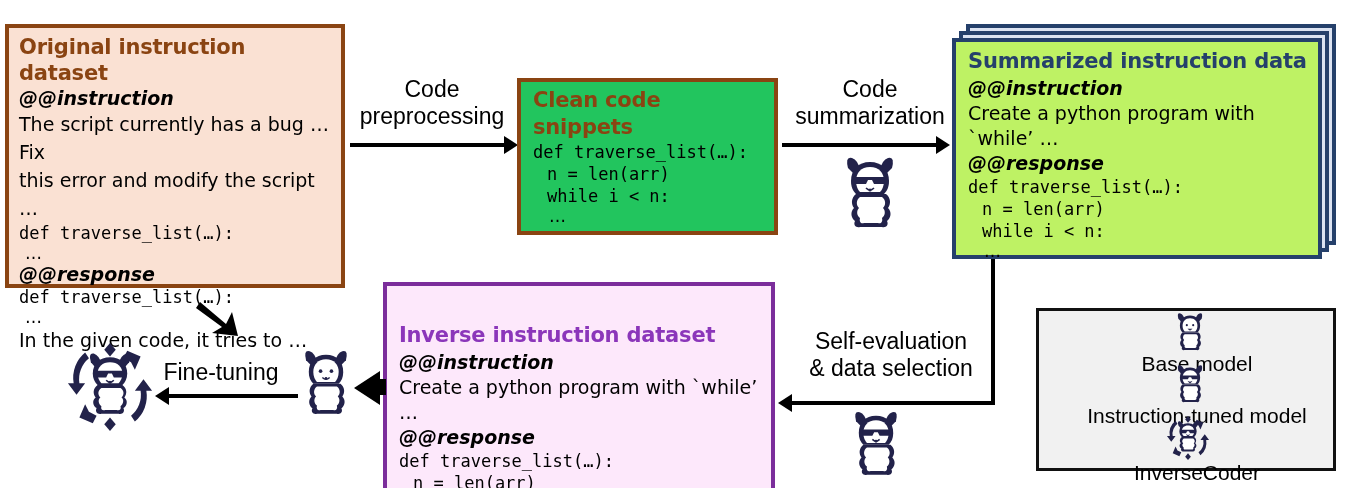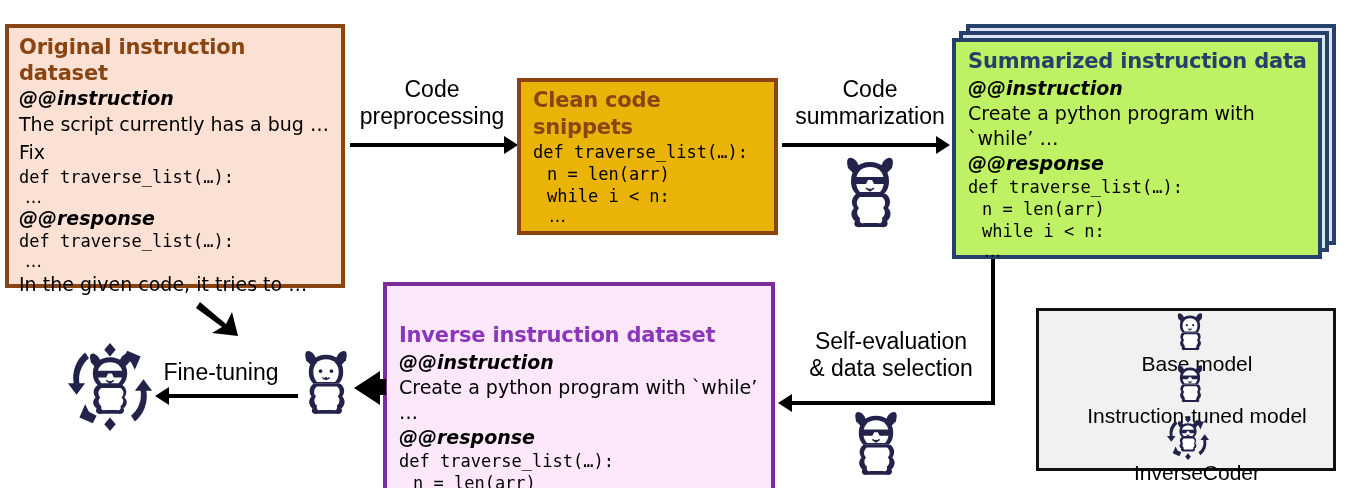--- a/index.html
+++ b/index.html
@@ -16,21 +16,21 @@
   .card .code{font-family:"DejaVu Sans Mono","Liberation Mono",monospace;white-space:pre;}
 
   #orig-card{left:5px;top:8px;width:340px;height:264px;
              background:#fae1d3;border:4px solid #8a4412;padding:6px 10px 0 10px;}
   #orig-card .title{color:#8a4412;font-size:21px;line-height:26px;font-family:"DejaVu Sans",sans-serif;}
   #orig-card .tag{font-size:19px;line-height:24px;}
   #orig-card .prose{font-size:19px;line-height:28px;}
   #orig-card .code{font-size:17px;line-height:22px;}
 
   #clean-card{left:517px;top:62px;width:261px;height:157px;
-              background:#eab308;border:4px solid #8a4412;padding:5px 10px 0 12px;}
+              background:#22c55e;border:4px solid #8a4412;padding:5px 10px 0 12px;}
   #clean-card .title{color:#8a4412;font-size:21px;line-height:27px;font-family:"DejaVu Sans",sans-serif;}
   #clean-card .code{font-size:17px;line-height:22px;}
 
   
   .stack-back{background:#dce3f2;border:4px solid #25406b;}
   #sum-back2{left:966px;top:8px;width:370px;height:221px;}
   #sum-back1{left:959px;top:15px;width:370px;height:221px;}
   #sum-card{left:952px;top:22px;width:370px;height:221px;
             background:#bef264;border:4px solid #25406b;padding:4px 10px 0 12px;}
   #sum-card .title{color:#25406b;font-size:21px;line-height:30px;font-family:"DejaVu Sans",sans-serif;}
@@ -70,20 +70,21 @@
 </style>
 </head>
 <body>
 
 <div class="canvas">
 
   <div class="card" id="orig-card">
     <div class="title">Original instruction dataset</div>
     <div class="tag">@@instruction</div>
     <div class="prose">The script currently has a bug … Fix</div>
+    <div class="prose">this error and modify the script …</div>
     <div class="code">def traverse_list(…):</div>
     <div class="dots">…</div>
     <div class="tag">@@response</div>
     <div class="code">def traverse_list(…):</div>
     <div class="dots">…</div>
     <div class="prose">In the given code, it tries to …</div>
   </div>
 
   <div class="arrow-label" style="left:352px;top:60px;width:160px;">
     <div>Code</div>

